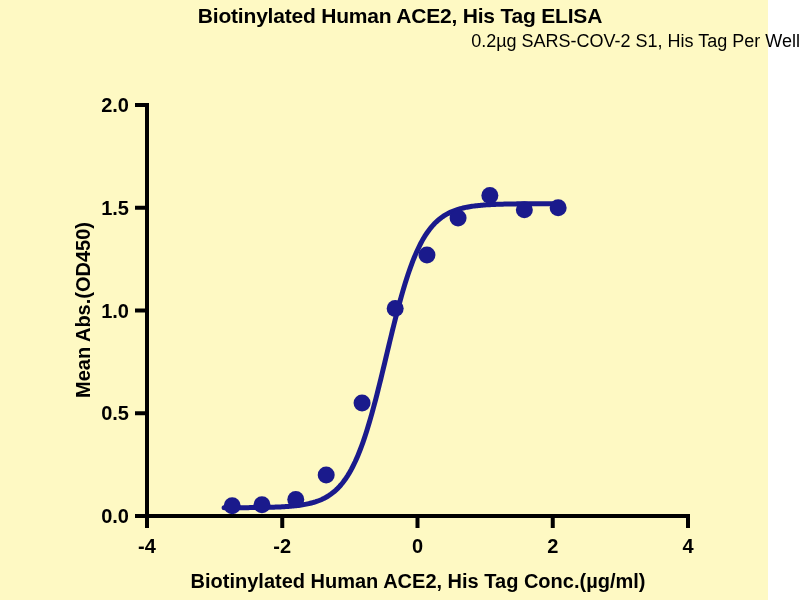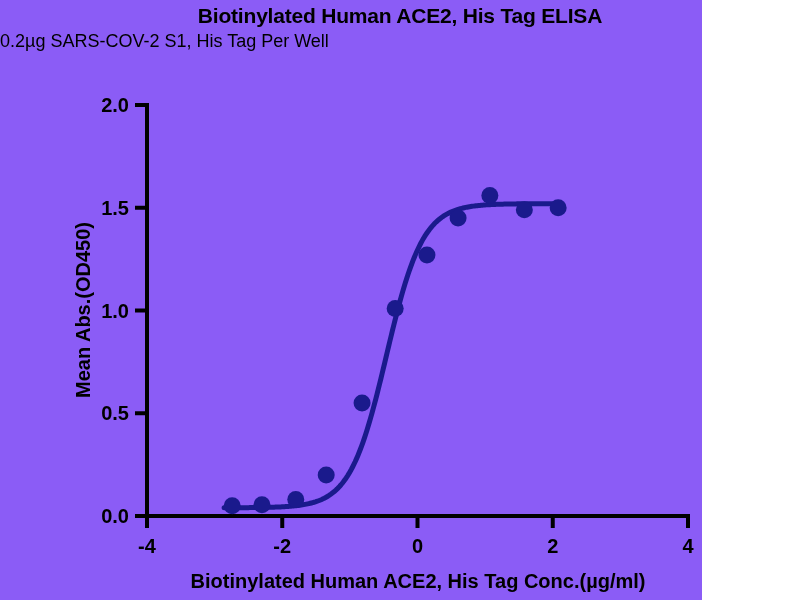--- a/index.html
+++ b/index.html
@@ -10,41 +10,41 @@
   }
   body {
     width: 800px;
     height: 600px;
     font-family: "Liberation Sans", sans-serif;
     color: #000000;
     overflow: hidden;
   }
   #figure {
     position: relative;
-    width: 702px;
+    width: 768px;
     height: 600px;
-    background: #8b5cf6;
+    background: #fef9c3;
   }
   #chart-title {
     position: absolute;
     top: 4px;
     left: 0;
     width: 800px;
     text-align: center;
     font-size: 21px;
     font-weight: bold;
     letter-spacing: -0.2px;
     white-space: nowrap;
   }
   #chart-subtitle {
     position: absolute;
     top: 31px;
     left: 0;
     width: 800px;
-    text-align: left;
+    text-align: right;
     font-size: 18px;
     font-weight: normal;
     white-space: nowrap;
   }
   #plot-svg {
     position: absolute;
     top: 0;
     left: 0;
   }
   .axis-title {

